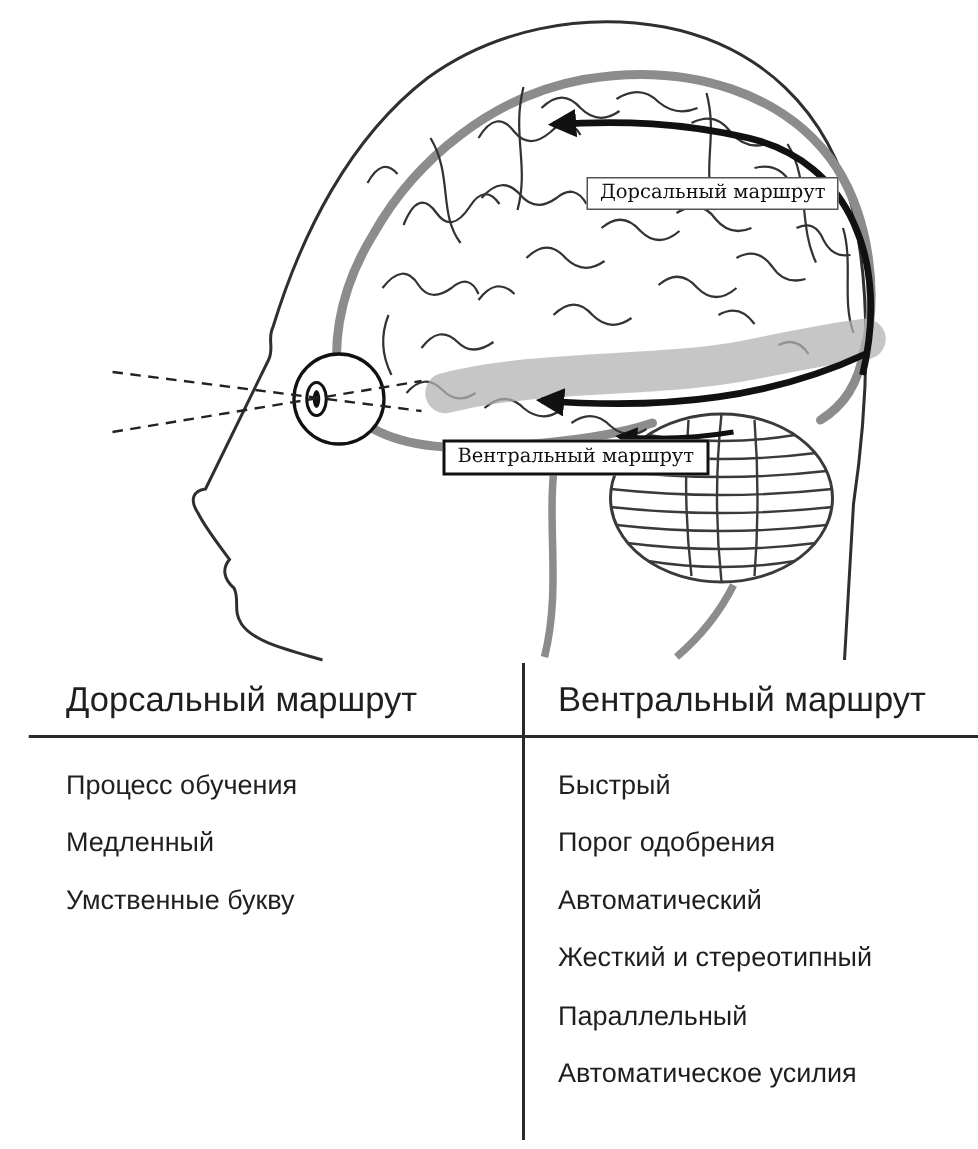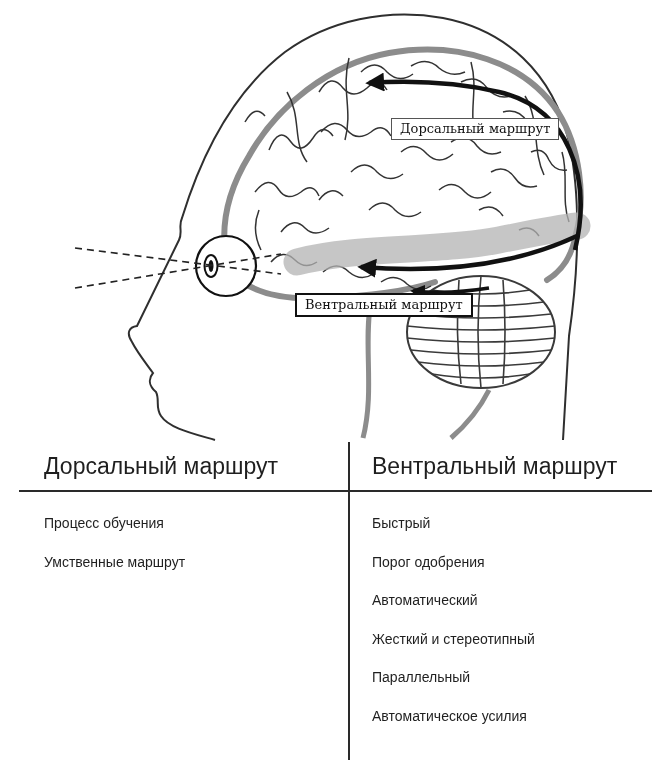--- a/index.html
+++ b/index.html
@@ -17,21 +17,21 @@
   .route-label.dorsal{left:372px;top:118px;border:1px solid #555;}
   .route-label.ventral{left:276px;top:293px;border:2px solid #111;}
   .cmp-table{position:absolute;top:442px;left:0;width:652px;height:318px;display:flex;}
   .col{box-sizing:border-box;}
   .col.left{width:331px;border-right:2px solid #2a2a2a;}
   .col.right{flex:1;}
   .hdr{height:48px;display:flex;align-items:center;padding-left:25px;
        border-bottom:2px solid #2a2a2a;font-size:23px;}
   .col.right .hdr{padding-left:22px;}
   .rows{padding-top:12px;}
-  .row{height:38.5px;display:flex;align-items:center;padding-left:25px;font-size:14px;}
+  .row{height:38.5px;display:flex;align-items:center;padding-left:25px;font-size:18px;}
   .col.right .row{padding-left:22px;}
 </style>
 </head>
 <body>
 
 <div class="page">
 
   <div class="figure">
     <svg width="652" height="442" viewBox="0 0 652 442">
       <defs>
@@ -128,21 +128,22 @@
 
     <div class="route-label dorsal">Дорсальный маршрут</div>
     <div class="route-label ventral">Вентральный маршрут</div>
   </div>
 
   <div class="cmp-table">
     <div class="col left">
       <div class="hdr">Дорсальный маршрут</div>
       <div class="rows">
         <div class="row">Процесс обучения</div>
-        <div class="row">Умственные маршрут</div>
+        <div class="row">Медленный</div>
+        <div class="row">Умственные букву</div>
       </div>
     </div>
     <div class="col right">
       <div class="hdr">Вентральный маршрут</div>
       <div class="rows">
         <div class="row">Быстрый</div>
         <div class="row">Порог одобрения</div>
         <div class="row">Автоматический</div>
         <div class="row">Жесткий и стереотипный</div>
         <div class="row">Параллельный</div>

